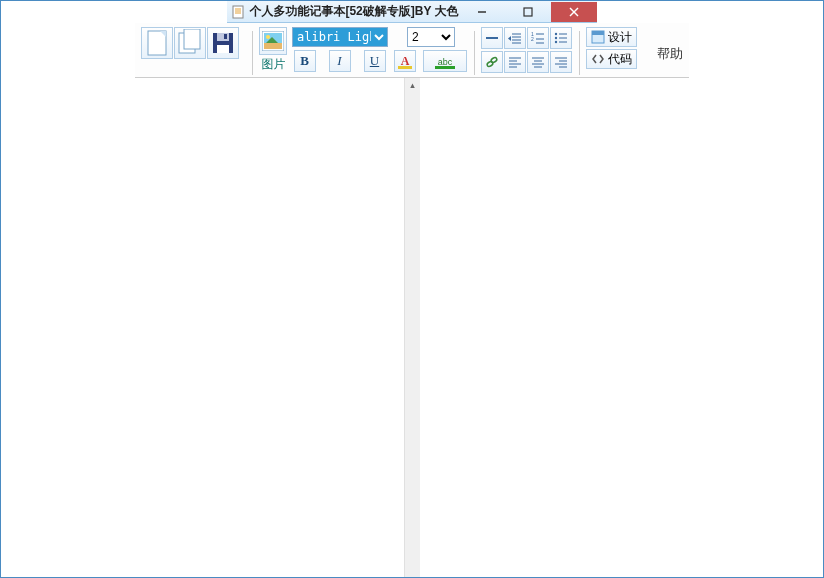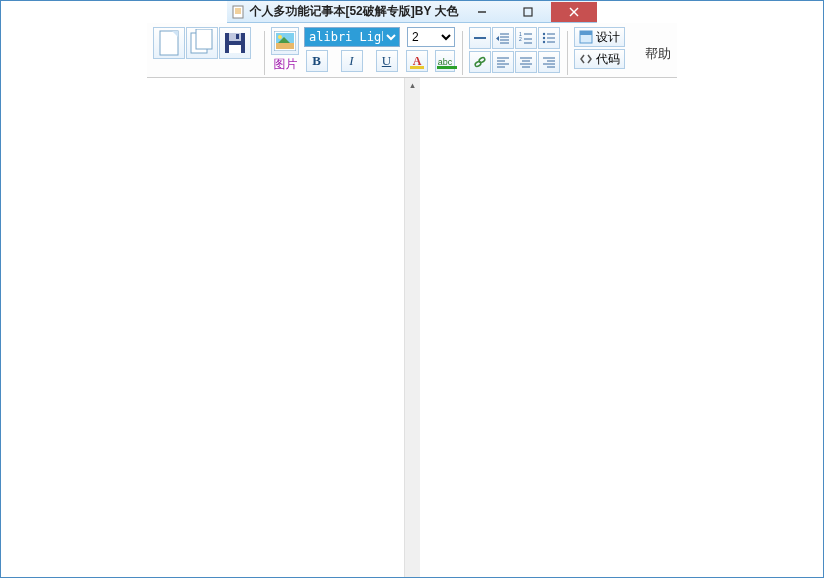--- a/index.html
+++ b/index.html
@@ -13,21 +13,21 @@
 .win-close { background: #c75050; color: #fff; width: 46px; }
 .win-min, .win-max { background: transparent; color: #333; }
 
 .toolbar { height: 55px; border-bottom: 1px solid #ccc; background: #fdfdfd; display: flex; align-items: flex-start; padding: 4px 6px; }
 
 .tb-group { display: flex; align-items: flex-start; margin-right: 6px; }
 
 .big-btn { width: 32px; height: 32px; border: 1px solid #b0cde6; background: linear-gradient(#fefefe,#e8f2fb); display: flex; align-items: center; justify-content: center; margin-right: 1px; }
 
 .col { display: flex; flex-direction: column; align-items: center; }
-.col .lbl { font-size: 12px; color: #a21caf; margin-top: 1px; }
+.col .lbl { font-size: 12px; color: #0f766e; margin-top: 1px; }
 
 .row { display: flex; }
 
 .sel { height: 20px; font-size: 12px; border: 1px solid #8aaed0; background: #fff; }
 .sel.font { width: 96px; background: #2d9dd8; color: #fff; font-family: monospace; }
 .sel.size { width: 48px; }
 
 .small-btn { width: 22px; height: 22px; border: 1px solid #b0cde6; background: linear-gradient(#fefefe,#e8f2fb); display: flex; align-items: center; justify-content: center; margin-right: 1px; font-size: 13px; }
 .small-btn.bold { font-weight: bold; font-family: "Times New Roman"; color: #1a4a7a; }
 .small-btn.italic { font-style: italic; font-family: "Times New Roman"; color: #1a4a7a; }
@@ -141,21 +141,21 @@
         <select class="sel size"><option>2</option></select>
       </div>
       <div class="row">
         <div class="small-btn">
           <div style="position:relative;width:16px;height:16px;text-align:center">
             <span style="font-family:'Times New Roman';font-weight:bold;font-size:12px;color:#c33">A</span>
             <div style="position:absolute;bottom:0;left:1px;width:14px;height:3px;background:#e8c830"></div>
           </div>
         </div>
         <div style="width:6px"></div>
-        <div class="small-btn" style="width:20px">
+        <div class="small-btn" style="width:44px">
           <div style="position:relative;width:22px;height:16px;text-align:center">
             <span style="font-size:9px;color:#2a7a2a">abc</span>
             <div style="position:absolute;bottom:0;left:1px;width:20px;height:3px;background:#2aa02a"></div>
           </div>
         </div>
       </div>
     </div>
 
     <div class="divider"></div>
 

